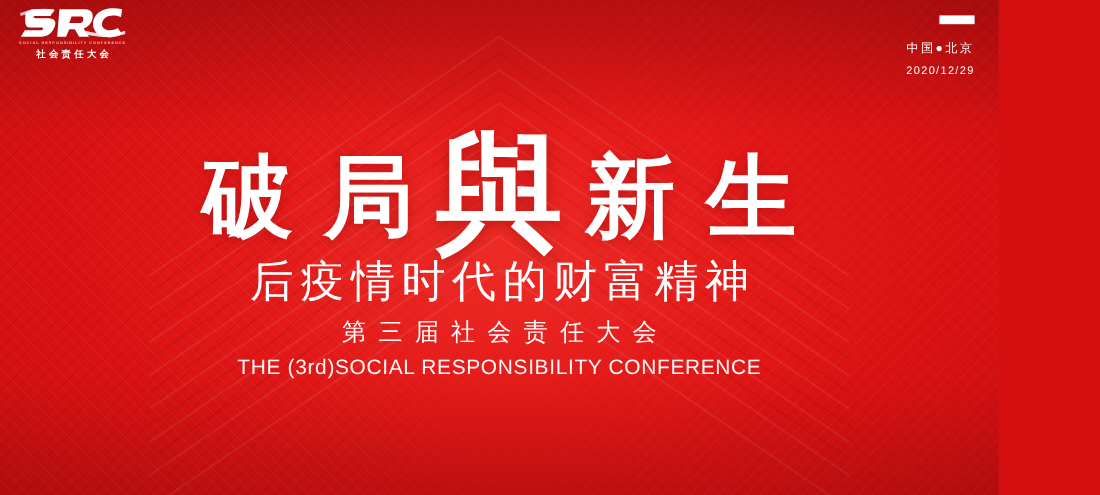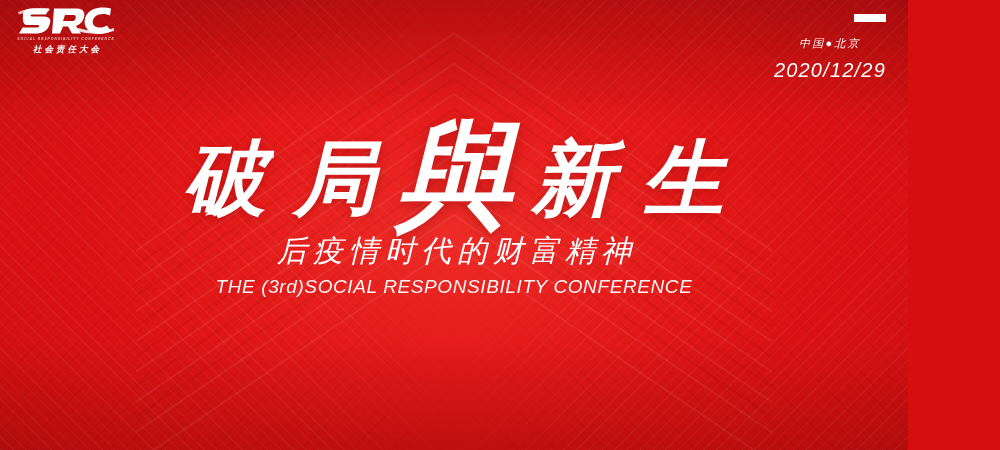--- a/index.html
+++ b/index.html
@@ -6,21 +6,20 @@
   body{
     width:1000px;height:450px;overflow:hidden;
     font-family:"Liberation Sans","DejaVu Sans",sans-serif;
     background:#d50f10;
   }
   #poster{
     position:relative;width:908px;height:450px;overflow:hidden;
     background:
       radial-gradient(ellipse 520px 300px at 50% 52%, rgba(255,90,70,.30) 0%, rgba(255,60,40,.12) 45%, rgba(0,0,0,0) 72%),
       radial-gradient(ellipse 1100px 620px at 50% 46%, #e8181a 0%, #d50f10 52%, #b60a0c 100%);
-    font-style: italic;
   }
 
   
   .layer{position:absolute;inset:0;pointer-events:none;}
 
   
   .diagblocks{
     background:
       linear-gradient(135deg, rgba(255,255,255,.045) 0 1px, rgba(0,0,0,0) 1px 14px),
       linear-gradient(45deg, rgba(0,0,0,.05) 0 1px, rgba(0,0,0,0) 1px 14px);
@@ -96,21 +95,21 @@
   
   #meta{position:absolute;right:22px;top:14px;text-align:center;}
   #meta .bar{
     width:32px;height:8px;background:#fff;margin-left:auto;margin-bottom:14px;
   }
   #meta .city{
     color:#ffffff;font-size:11px;letter-spacing:2.2px;white-space:nowrap;
     margin-bottom:8px;font-weight:400;
   }
   #meta .date{
-    color:#ffffff;font-size:20px;letter-spacing:1.2px;white-space:nowrap;
+    color:#ffffff;font-size:10px;letter-spacing:1.2px;white-space:nowrap;
     font-weight:400;
   }
 
   
   #center{
     position:absolute;left:0;right:0;top:112px;text-align:center;
   }
   #mainTitle{
     display:flex;align-items:flex-end;justify-content:center;
     line-height:1;height:108px;
@@ -121,21 +120,21 @@
     margin:0 14px;display:inline-block;
     text-shadow:0 2px 10px rgba(110,0,0,.30);
   }
   #mainTitle .big{
     font-size:116px;margin:0 6px;line-height:.88;
     position:relative;top:6px;
     font-family:"DejaVu Serif","Liberation Serif",serif;
     text-shadow:0 3px 14px rgba(110,0,0,.35);
   }
   #subTitle{
-    margin-top:14px;color:#fff;font-size:30px;letter-spacing:6px;
+    margin-top:14px;color:#fff;font-size:40px;letter-spacing:6px;
     font-weight:400;line-height:1.1;text-indent:6px;
     font-family:"DejaVu Sans","Liberation Sans",sans-serif;
   }
   #edition{
     margin-top:13px;color:#ffffff;font-size:22px;letter-spacing:11px;
     font-weight:400;line-height:1.1;text-indent:11px;opacity:.97;
     font-family:"DejaVu Sans","Liberation Sans",sans-serif;
   }
   #enLine{
     margin-top:10px;color:#ffffff;font-size:19px;letter-spacing:.6px;
@@ -205,16 +204,17 @@
 
   <div id="center">
     <div id="mainTitle">
         <span class="ch">破</span>
         <span class="ch">局</span>
         <span class="ch big">與</span>
         <span class="ch">新</span>
         <span class="ch">生</span>
       </div>
     <div id="subTitle">后疫情时代的财富精神</div>
+    <div id="edition">第三届社会责任大会</div>
     <div id="enLine">THE (3rd)SOCIAL RESPONSIBILITY CONFERENCE</div>
   </div>
 
 </div>
 
 </body></html>

